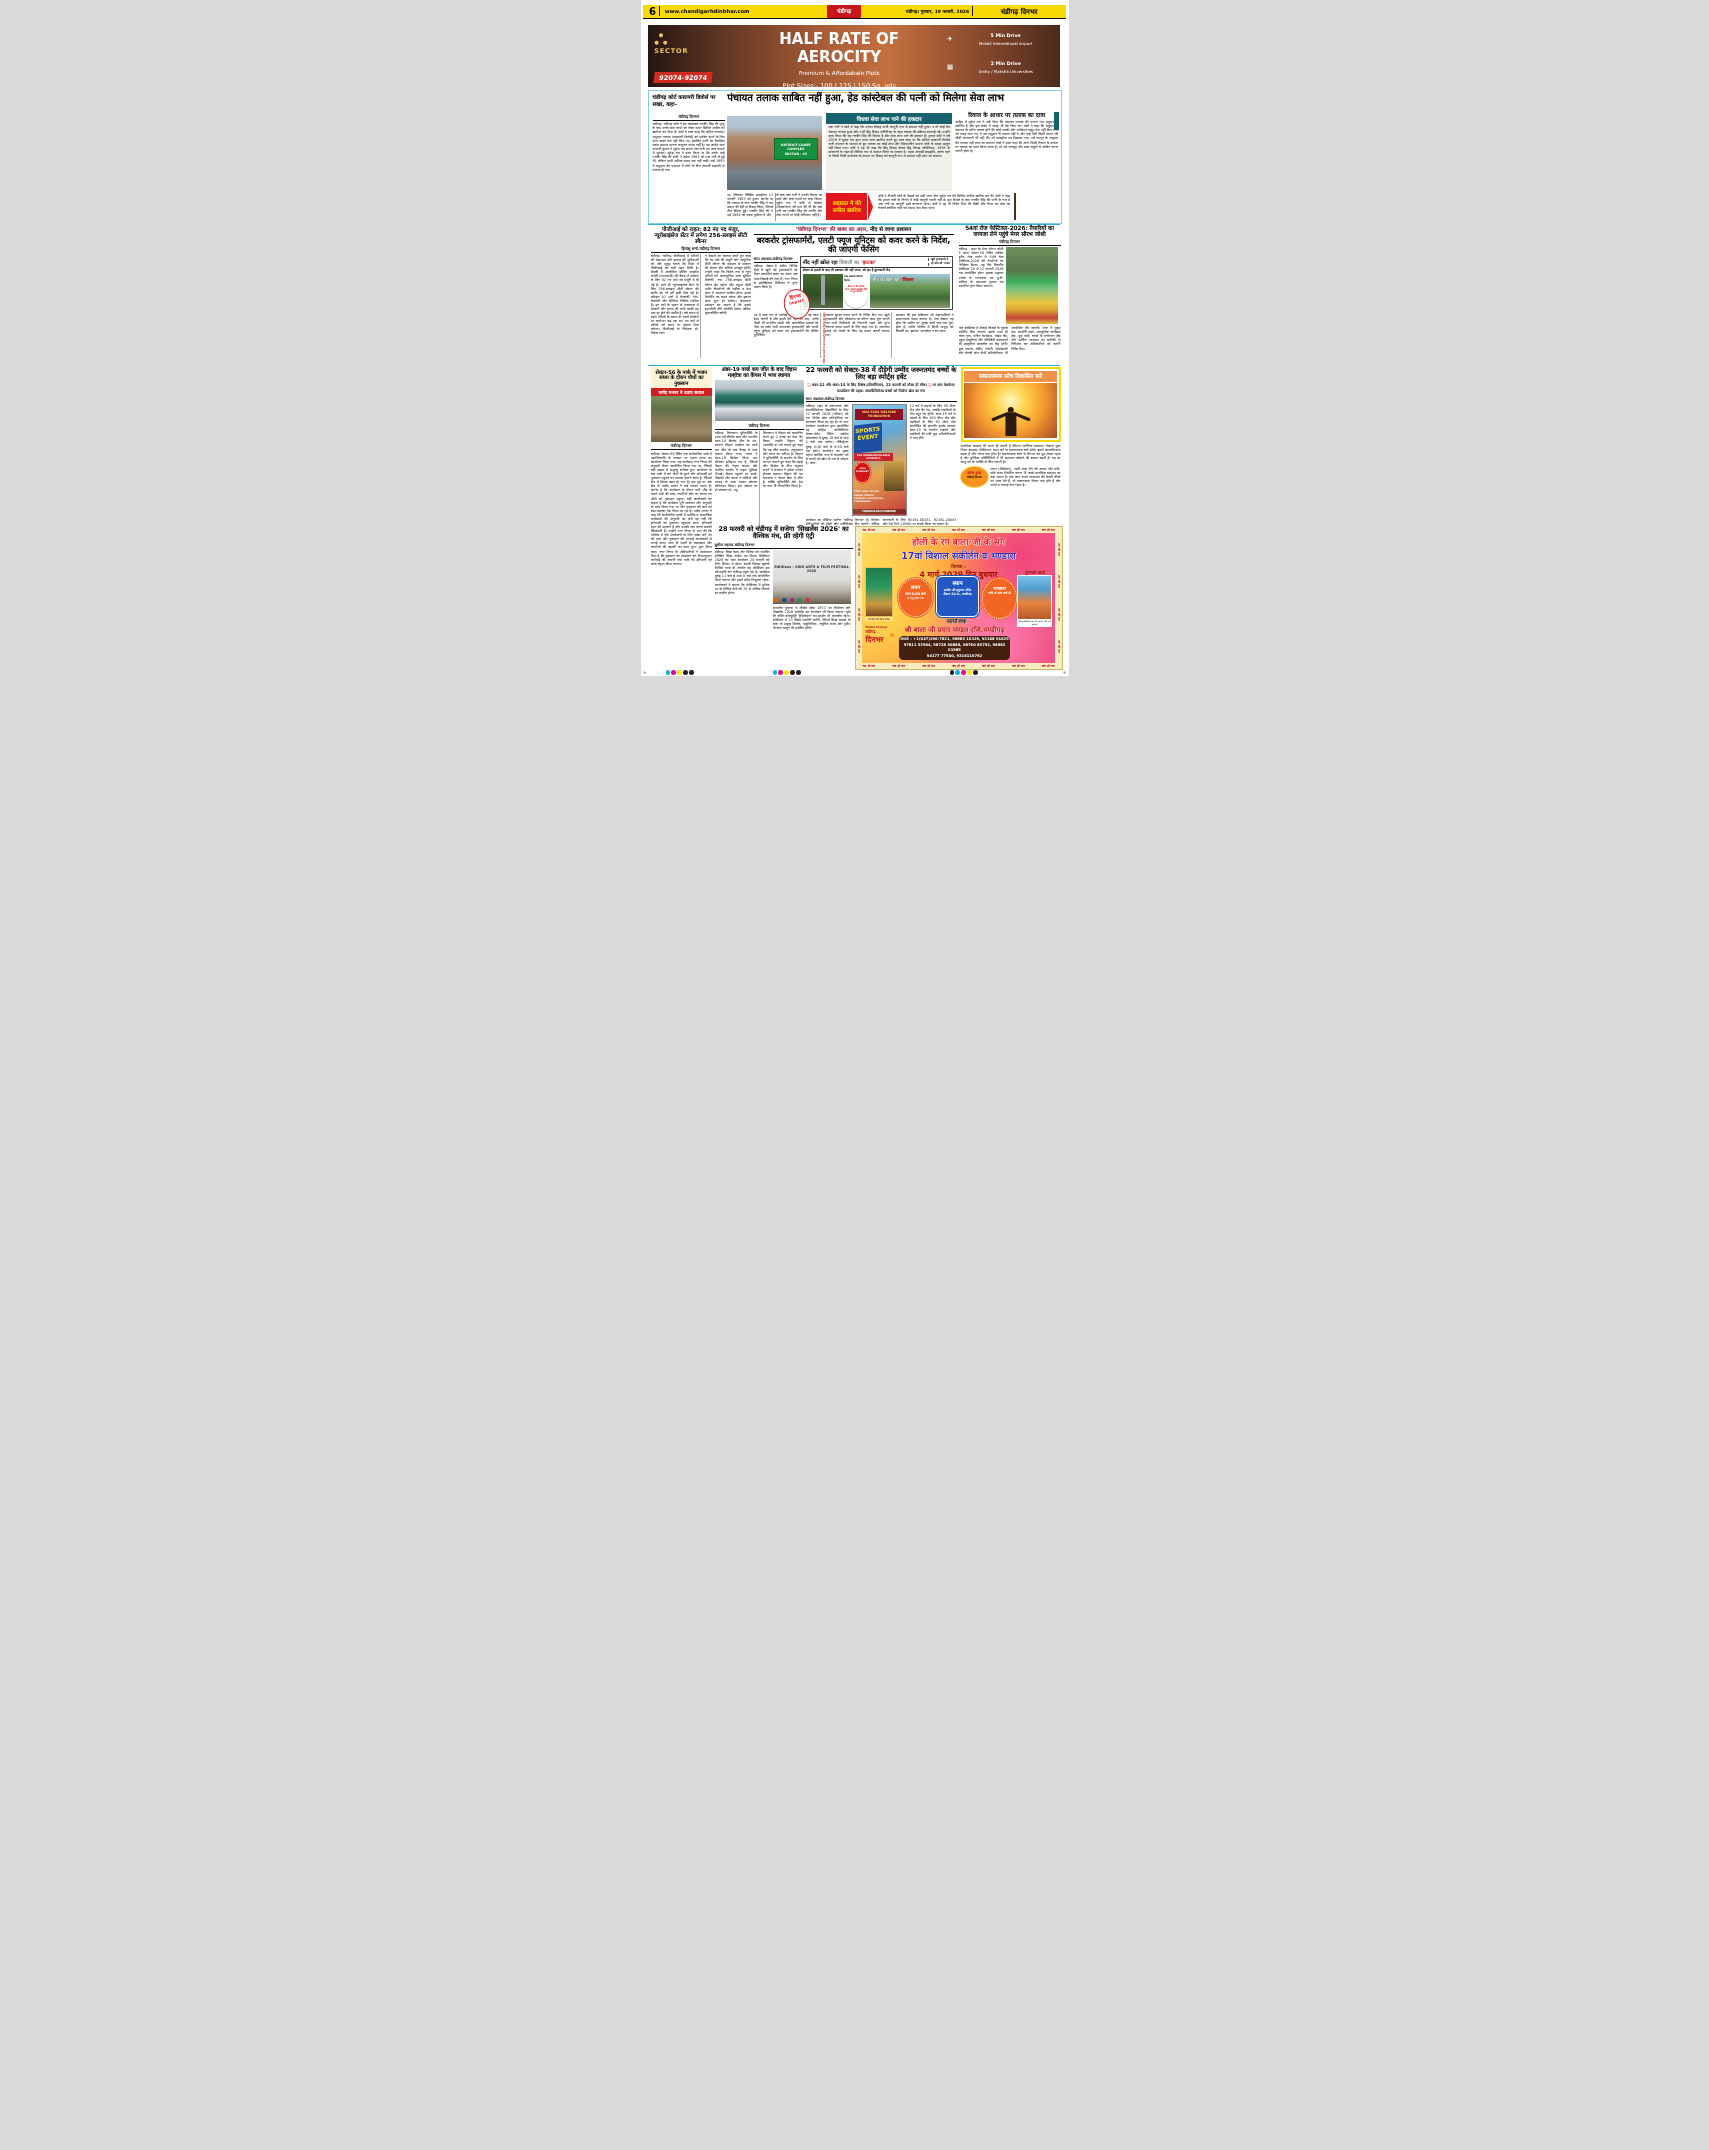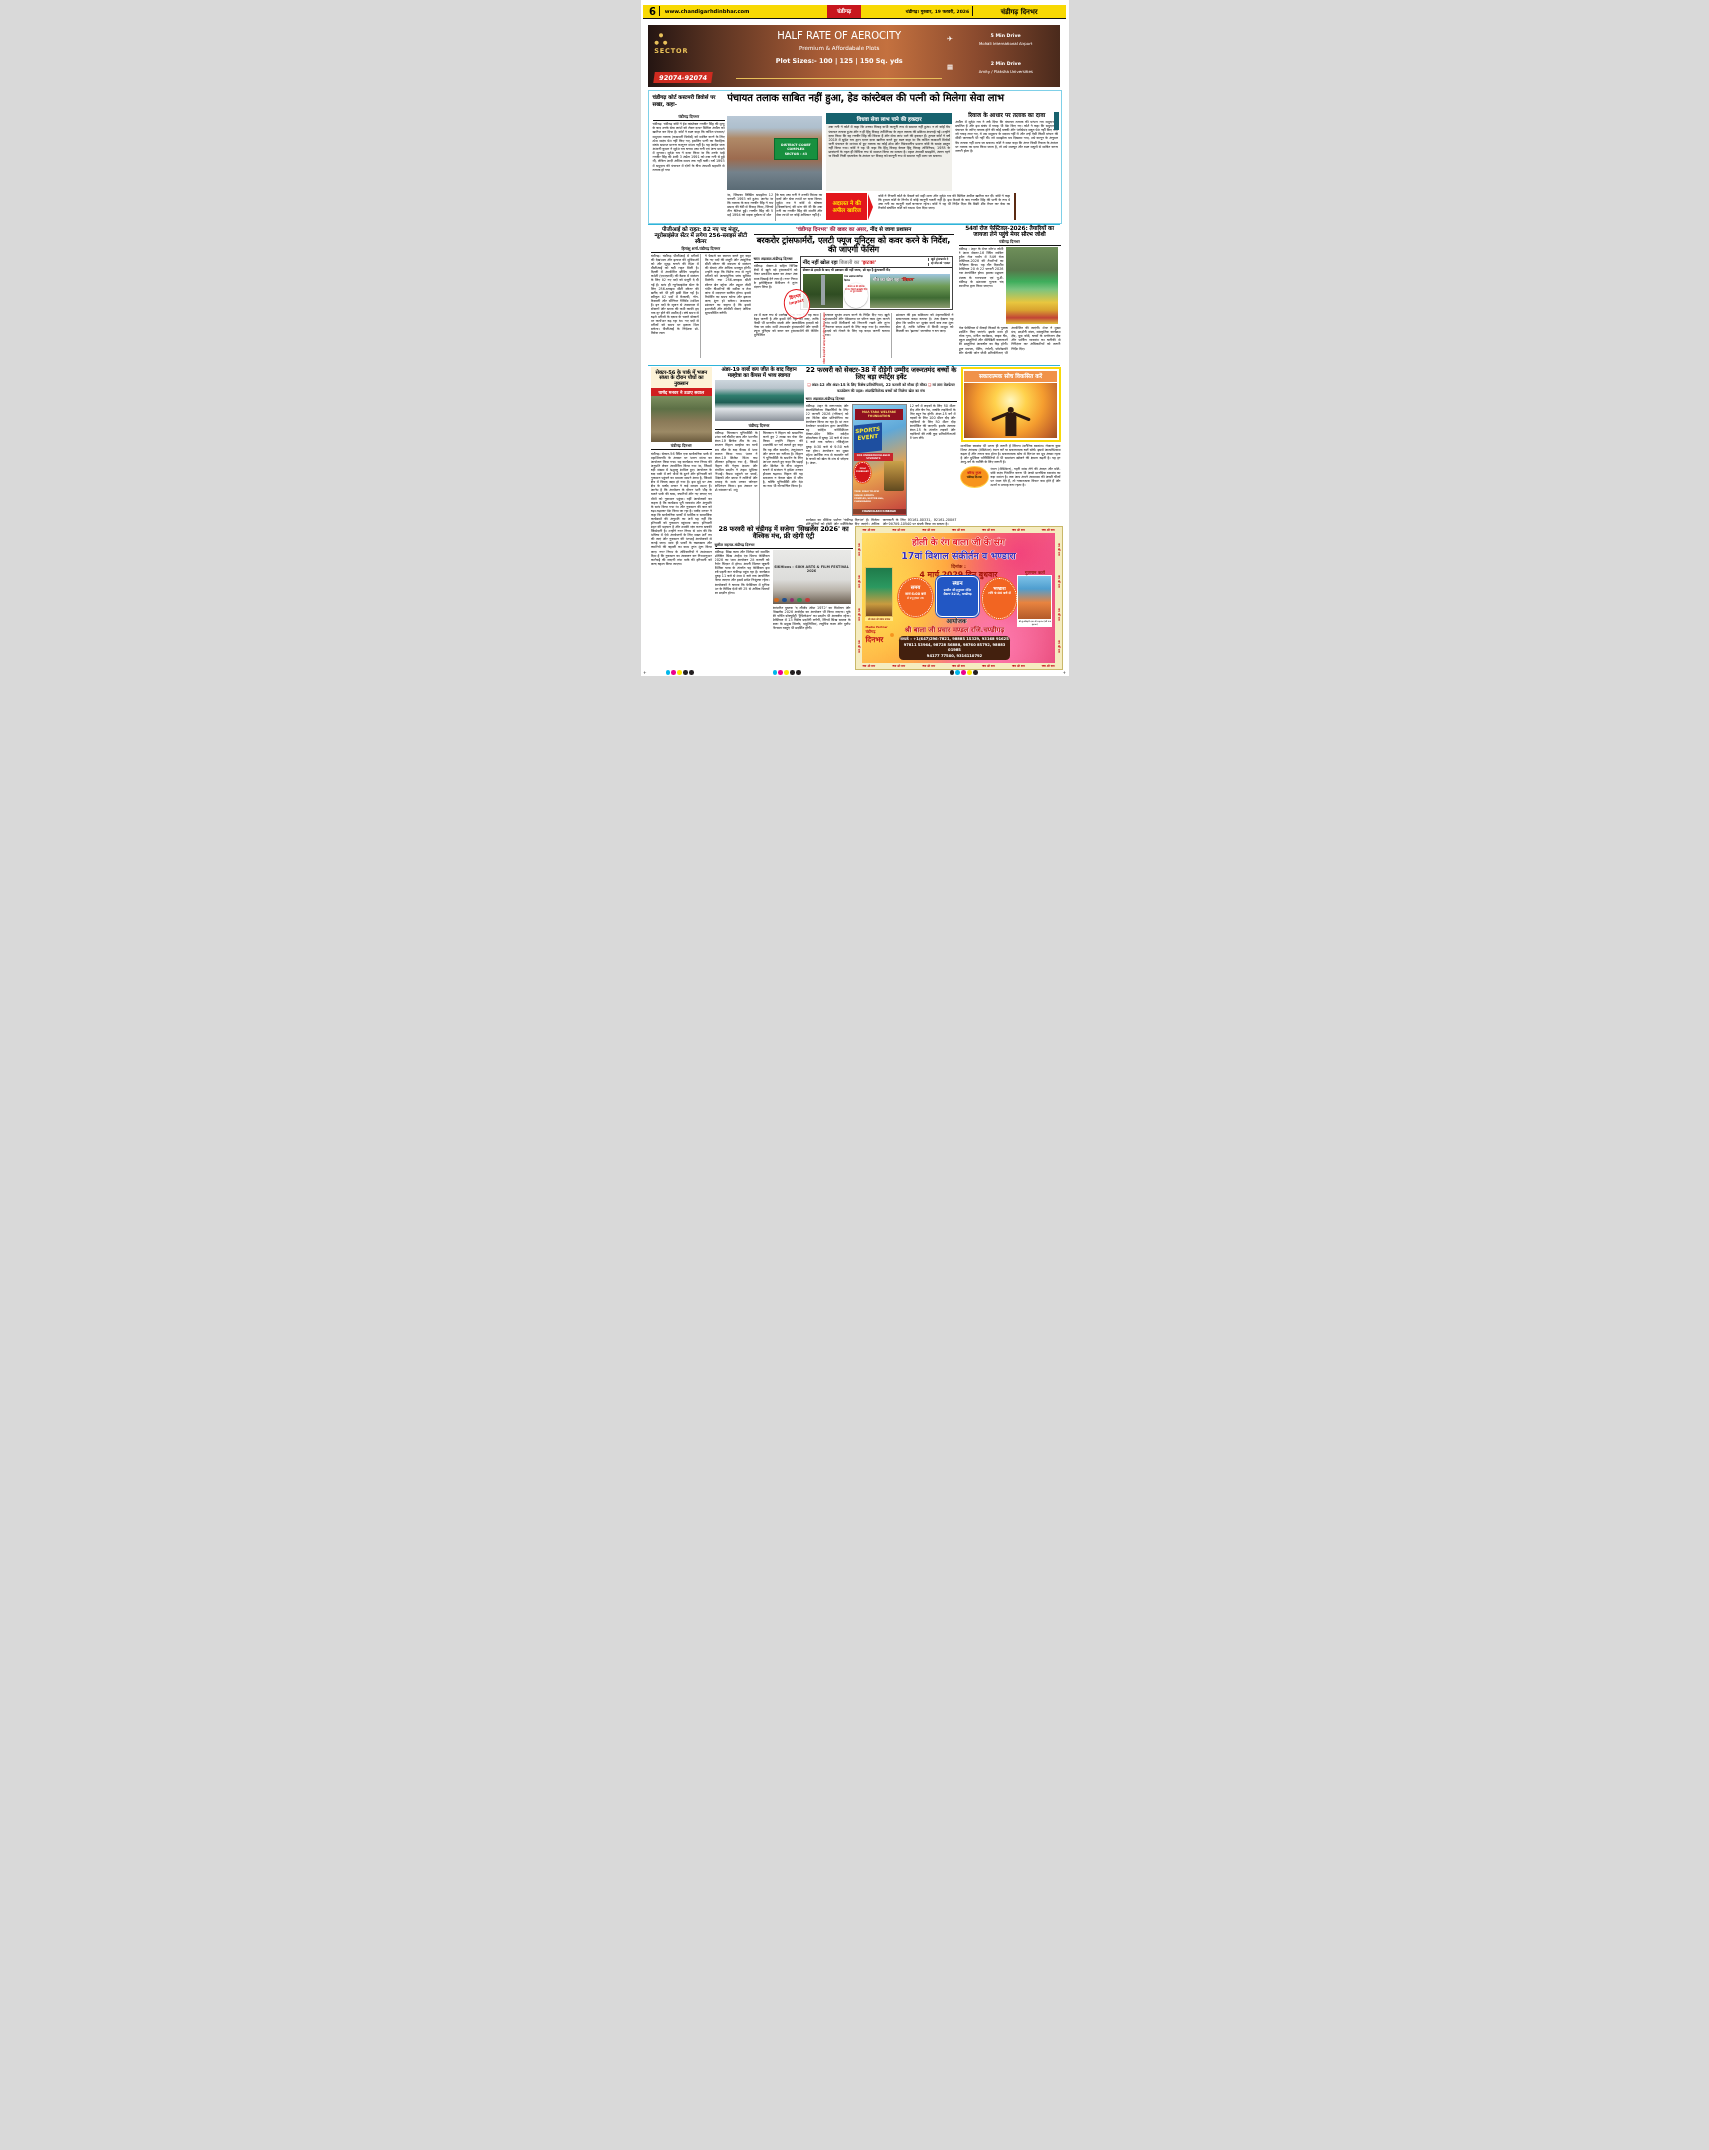--- a/index.html
+++ b/index.html
@@ -64,23 +64,23 @@
     <div class="abs" style="left:332px;top:2.2px;width:88px;text-align:center;font-size:6.9px;font-weight:bold;">चंडीगढ़ दिनभर</div>
   </div>
 
   <div class="abs banner" style="left:7.7px;top:24.5px;width:412px;height:62px;">
     <div class="abs" style="left:6px;top:3.4px;width:73px;height:55px;">
       <div style="font-size:19px;line-height:1;" class="goldA">⛬</div>
       <div class="goldA" style="font-size:6.5px;letter-spacing:0.9px;">SECTOR</div>
       <div class="abs" style="left:0;bottom:0;"><span class="phonebox">92074-92074</span></div>
     </div>
     <div class="abs" style="left:88px;top:5.2px;width:206px;text-align:center;">
-      <div style="font-size:10px;font-weight:normal;">HALF RATE OF AEROCITY</div>
+      <div style="font-size:15px;font-weight:bold;">HALF RATE OF AEROCITY</div>
       <div style="font-size:5.6px;margin-top:4.3px;">Premium &amp; Affordabale Plots</div>
-      <div style="font-size:6.5px;font-weight:bold;margin-top:6px;border-bottom:0.9px solid #e8c15a;padding-bottom:13px;">Plot Sizes:- 100 | 125 | 150 Sq. yds</div>
+      <div style="font-size:6.5px;font-weight:normal;margin-top:6px;border-bottom:0.9px solid #e8c15a;padding-bottom:2px;">Plot Sizes:- 100 | 125 | 150 Sq. yds</div>
     </div>
     <div class="abs" style="right:5.2px;top:6.9px;width:108px;">
       <div style="display:flex;align-items:center;gap:3.4px;">
         <span style="font-size:6.9px;">✈</span>
         <span style="text-align:center;flex:1;"><b style="font-size:4.7px;">5 Min Drive</b><br><span style="font-size:3.9px;">Mohali International Airport</span></span>
       </div>
       <div style="display:flex;align-items:center;gap:3.4px;margin-top:11.2px;">
         <span style="font-size:6.5px;">▦</span>
         <span style="text-align:center;flex:1;"><b style="font-size:4.7px;">2 Min Drive</b><br><span style="font-size:3.9px;">Amity / Plaksha Universities</span></span>
       </div>

